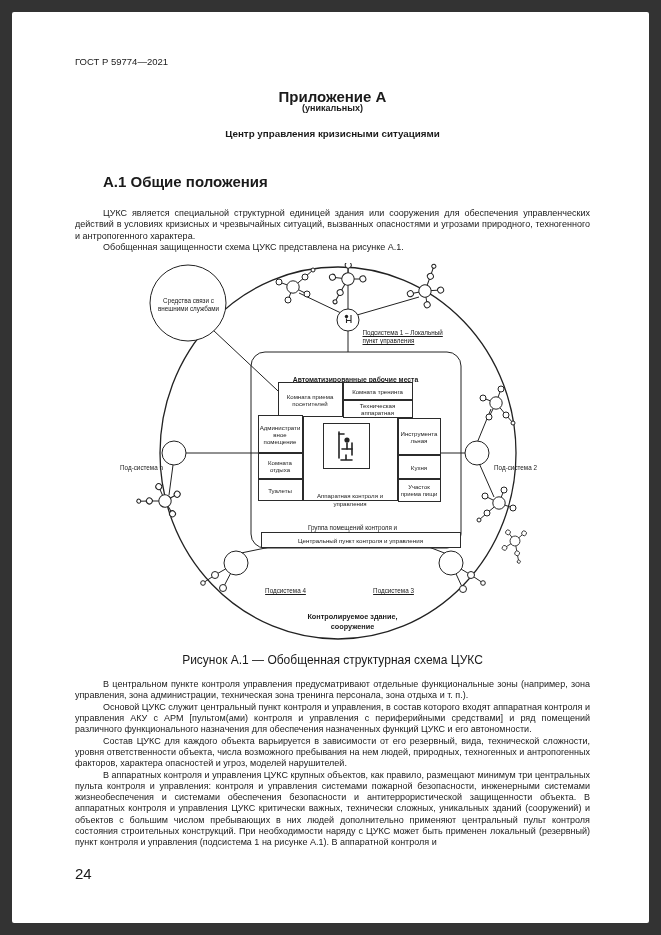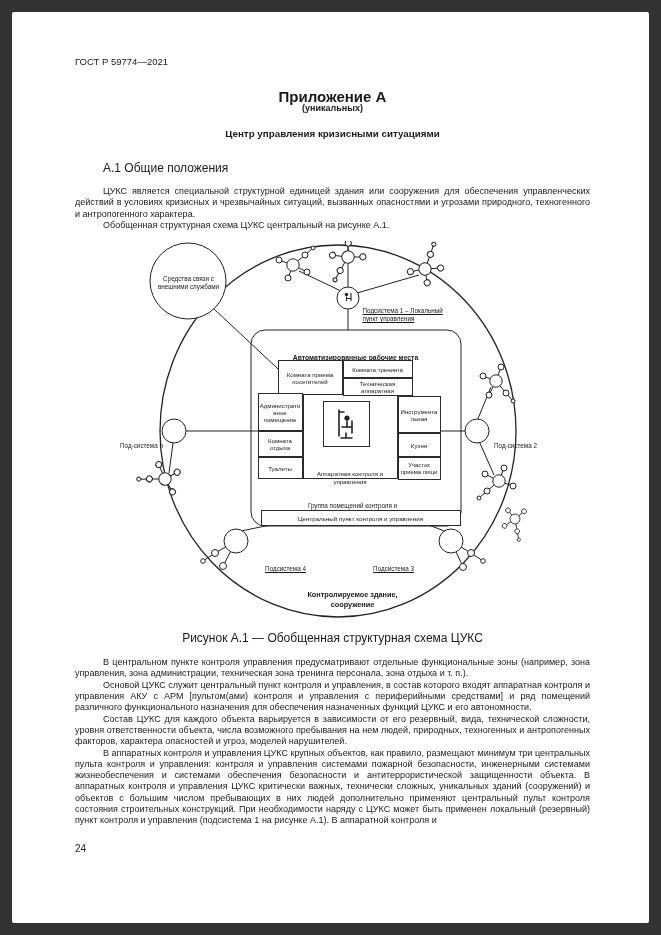--- a/index.html
+++ b/index.html
@@ -10,26 +10,26 @@
   .page{
     position:absolute;left:12px;top:12px;width:637px;height:911px;
     background:#fff;border-radius:2px;overflow:hidden;
   }
   .content{padding:44px 59px 0 63px;}
   .doc-header{font-size:9.5px;font-weight:normal;}
   .center{text-align:center;}
   .appendix-label{margin-top:24px;font-size:15px;font-weight:bold;line-height:11.5px;}
   .appendix-kind{font-size:9px;font-weight:bold;line-height:11.5px;}
   .doc-title{margin-top:14px;font-size:9.8px;font-weight:bold;}
-  .sec-heading{margin-top:22px;margin-left:28px;font-size:12px;font-weight:normal;}
+  .sec-heading{margin-top:34px;margin-left:28px;font-size:15px;font-weight:bold;}
   .para{margin:0;font-size:9px;line-height:11.3px;text-align:justify;text-indent:28px;}
-  .sec-paras{margin-top:11px;}
+  .sec-paras{margin-top:18px;}
   .figure-caption{margin-top:8px;font-size:12px;}
   .body-paras{margin-top:12px;}
-  .page-number{margin-top:16px;font-size:10px;}
+  .page-number{margin-top:16px;font-size:15px;}
 
   
   .diagram{position:relative;width:440px;height:382px;margin:10px auto 0;}
   .diagram svg.base{position:absolute;left:0;top:0;}
   .dlabel{position:absolute;font-size:6.3px;line-height:1.22;text-align:center;margin-top:20px;}
   .room{
     position:absolute;background:#fff;border:1px solid #2b2b2b;
     display:flex;align-items:center;justify-content:center;
     font-size:6.1px;line-height:1.15;text-align:center;
     overflow-wrap:anywhere;padding:1px;box-sizing:border-box;
@@ -70,21 +70,21 @@
 
     <div class="appendix-label center">Приложение А</div>
     <div class="appendix-kind center">(уникальных)</div>
 
     <div class="doc-title center">Центр управления кризисными ситуациями</div>
 
     <div class="sec-heading">А.1 Общие положения</div>
 
     <div class="sec-paras">
       <p class="para">ЦУКС является специальной структурной единицей здания или сооружения для обеспечения управленческих действий в условиях кризисных и чрезвычайных ситуаций, вызванных опасностями и угрозами природного, техногенного и антропогенного характера.</p>
-      <p class="para">Обобщенная структурная схема ЦУКС центральный на рисунке А.1.</p>
+      <p class="para">Обобщенная защищенности схема ЦУКС представлена на рисунке А.1.</p>
     </div>
 
     <div class="diagram">
       <svg class="base" width="440" height="382" viewBox="0 0 440 382" stroke="#222" fill="none" stroke-width="1">
         <defs>
           <g id="mol">
             <line x1="0" y1="0" x2="-14" y2="-5"></line>
             <line x1="0" y1="0" x2="12" y2="-10"></line>
             <line x1="0" y1="0" x2="14" y2="7"></line>
             <line x1="0" y1="0" x2="-5" y2="13"></line>

